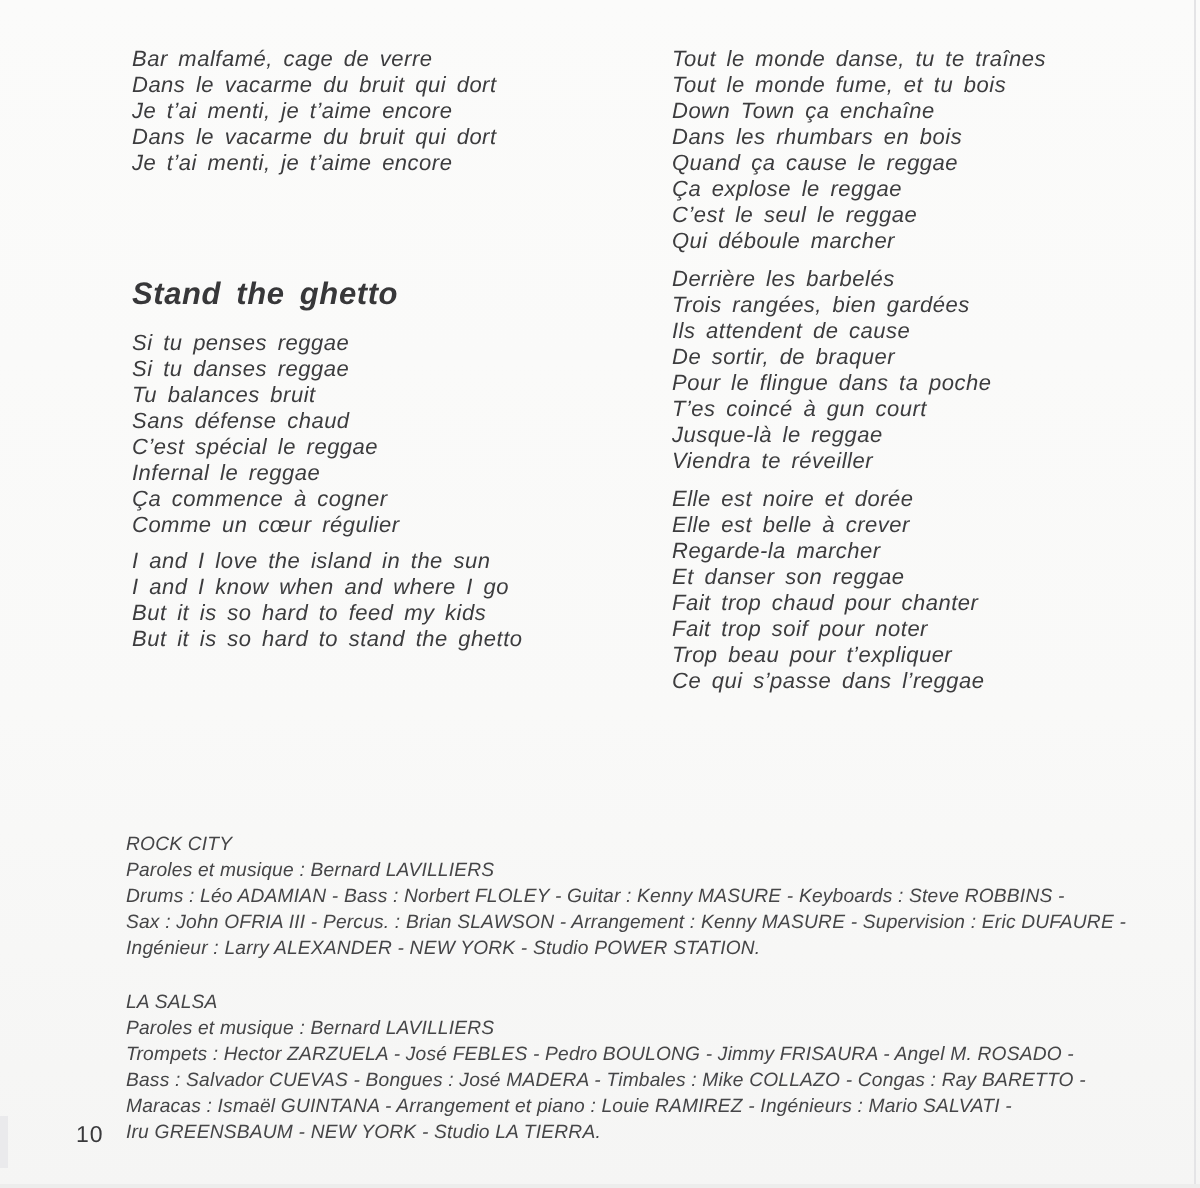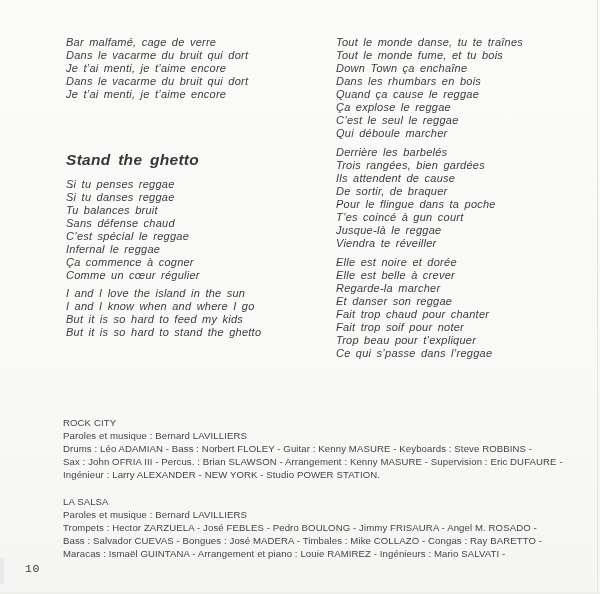--- a/index.html
+++ b/index.html
@@ -39,21 +39,21 @@
     position: absolute;
     left: 0;
     top: 558px;
     width: 4px;
     height: 26px;
     background: #eaeaec;
   }
 
   .col {
     position: absolute;
-    top: 36px;
+    top: 24px;
     color: #3c3c3e;
     font-style: italic;
     font-size: 11px;
     letter-spacing: 0.25px;
     word-spacing: 2px;
   }
   .col.left  { left: 66px;  width: 265px; }
   .col.right { left: 336px; width: 250px; }
 
   .stanza .line {
@@ -73,43 +73,43 @@
     word-spacing: 3px;
   }
   .col.left .stanza-mid { margin-bottom: 5px; }
 
   .credits {
     position: absolute;
     left: 63px;
     top: 416px;
     width: 525px;
     color: #454547;
+    font-style: italic;
     font-size: 9.6px;
     letter-spacing: 0.1px;
   }
   .credit-block { margin-bottom: 14px; }
   .credit-title {
     line-height: 13px;
     text-transform: none;
     white-space: nowrap;
   }
   .credit-lines .line {
     line-height: 13px;
     white-space: nowrap;
   }
 
   .page-number {
     position: absolute;
-    left: 25px;
+    left: 38px;
     top: 562px;
     font-size: 11.5px;
     font-style: normal;
     color: #39393b;
     letter-spacing: 0.5px;
-    font-family: Liberation Mono, monospace;
   }
 </style>
 </head>
 <body>
 
 <div class="page">
 
   <div class="col left">
     <div class="stanza stanza-first">
         <div class="line">Bar malfamé, cage de verre</div>
@@ -186,20 +186,21 @@
         </div>
     </div>
 
     <div class="credit-block">
       <div class="credit-title">LA SALSA</div>
       <div class="credit-lines">
           <div class="line">Paroles et musique : Bernard LAVILLIERS</div>
           <div class="line">Trompets : Hector ZARZUELA - José FEBLES - Pedro BOULONG - Jimmy FRISAURA - Angel M. ROSADO -</div>
           <div class="line">Bass : Salvador CUEVAS - Bongues : José MADERA - Timbales : Mike COLLAZO - Congas : Ray BARETTO -</div>
           <div class="line">Maracas : Ismaël GUINTANA - Arrangement et piano : Louie RAMIREZ - Ingénieurs : Mario SALVATI -</div>
+          <div class="line">Iru GREENSBAUM - NEW YORK - Studio LA TIERRA.</div>
         </div>
     </div>
   </div>
 
   <div class="page-number">10</div>
 
   <div class="edge-right"></div>
   <div class="edge-bottom"></div>
   <div class="edge-left-mark"></div>
 </div>

